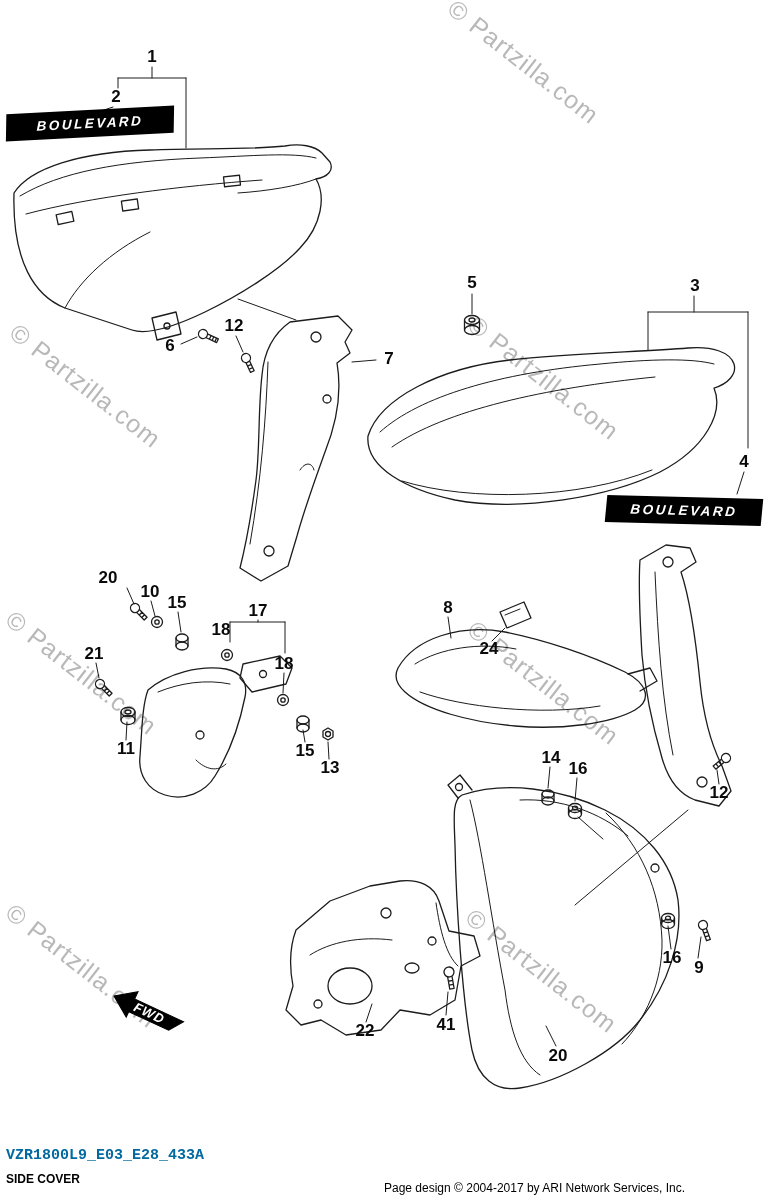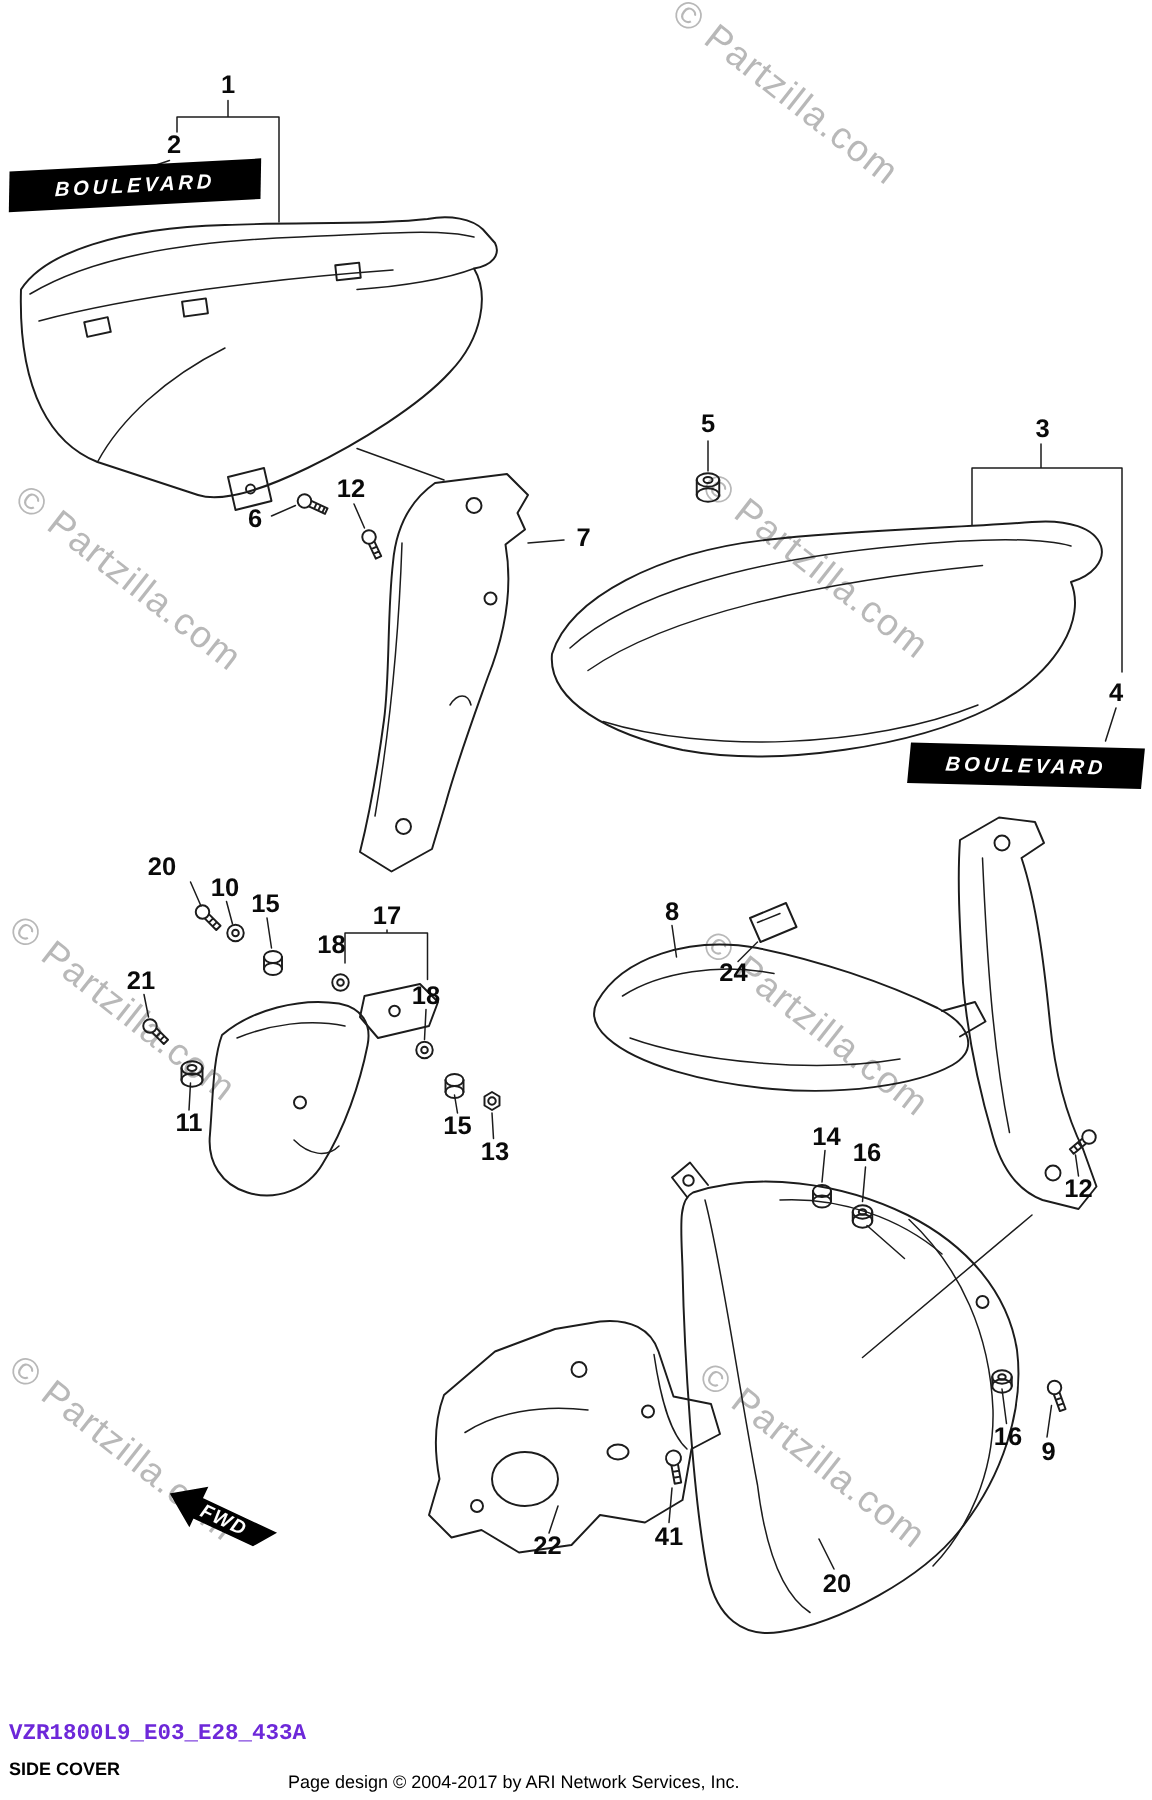--- a/index.html
+++ b/index.html
@@ -33,29 +33,29 @@
 
   .callout {
     position:absolute; z-index:6; transform:translate(-50%,-50%);
     font-size:17px; font-weight:700; color:#0a0a0a;
   }
 
   .fwd { position:absolute; left:100px; top:960px; z-index:5; width:110px; height:80px; }
 
   .footer-code {
     position:absolute; left:6px; top:1147px; z-index:5;
-    font-family:"Liberation Mono", monospace; font-weight:700; font-size:15px; color:#6d28d9;
+    font-family:"Liberation Mono", monospace; font-weight:700; font-size:15px; color:#0369a1;
   }
   .footer-name {
     position:absolute; left:6px; top:1172px; z-index:5;
     font-size:12px; font-weight:600; color:#000;
   }
   .footer-credit {
     position:absolute; left:0; top:1181px; width:685px; z-index:5;
-    text-align:center; font-size:12px; color:#000;
+    text-align:right; font-size:12px; color:#000;
   }
 </style>
 </head>
 <body>
 
 <div class="page">
 
   <div>
     <div class="wm" style="left:460px; top:-6px;">© Partzilla.com</div>
     <div class="wm" style="left:22px;  top:318px;">© Partzilla.com</div>

